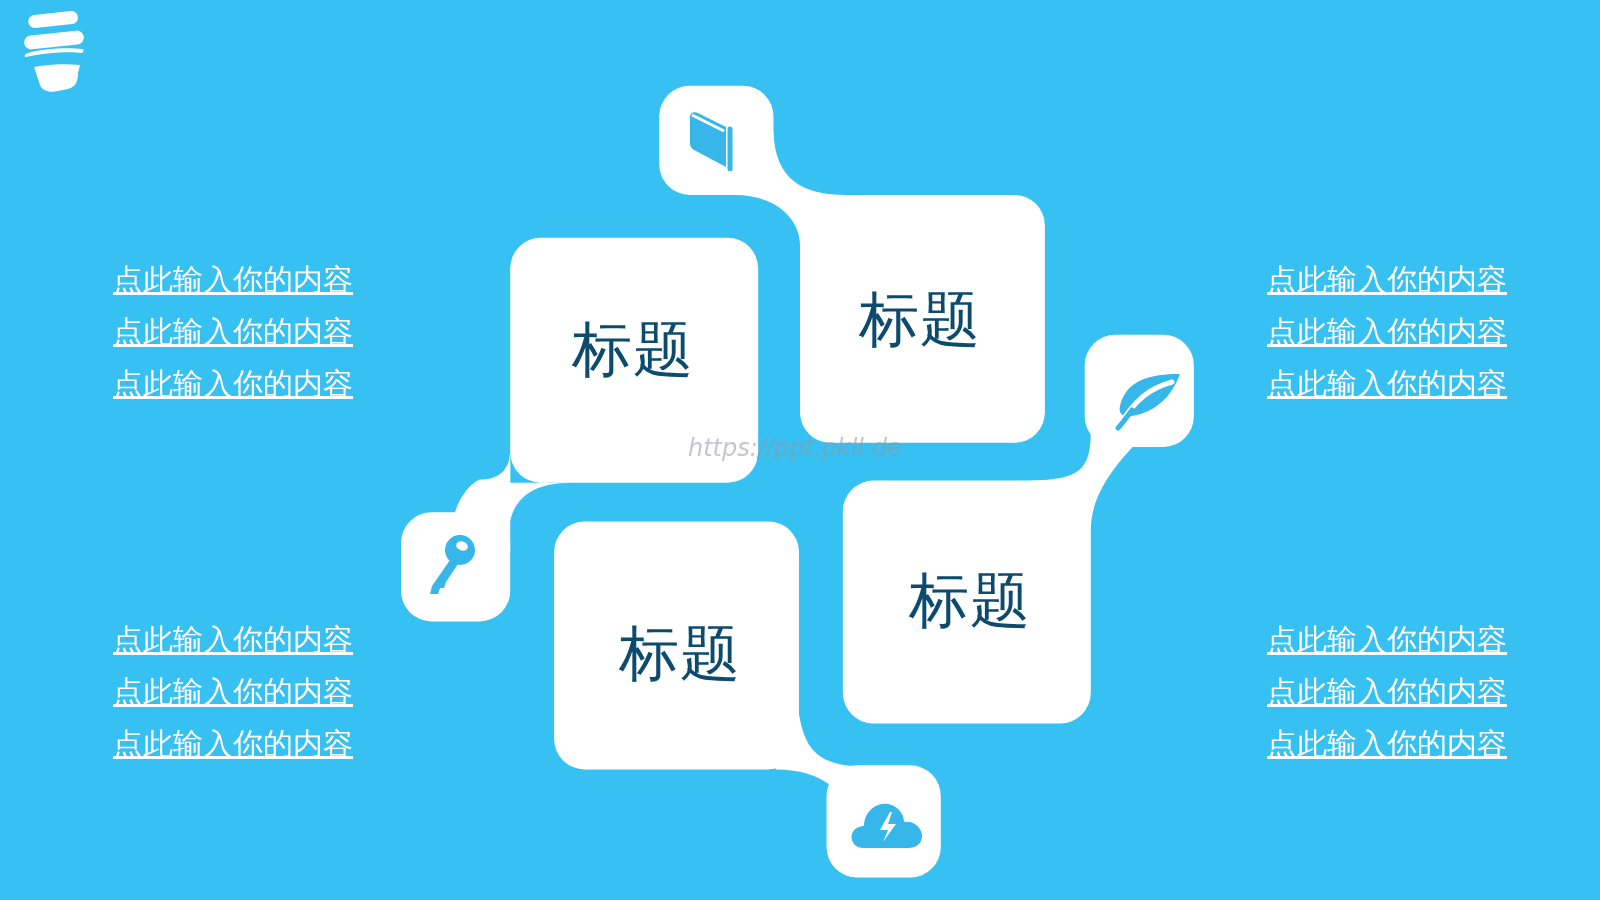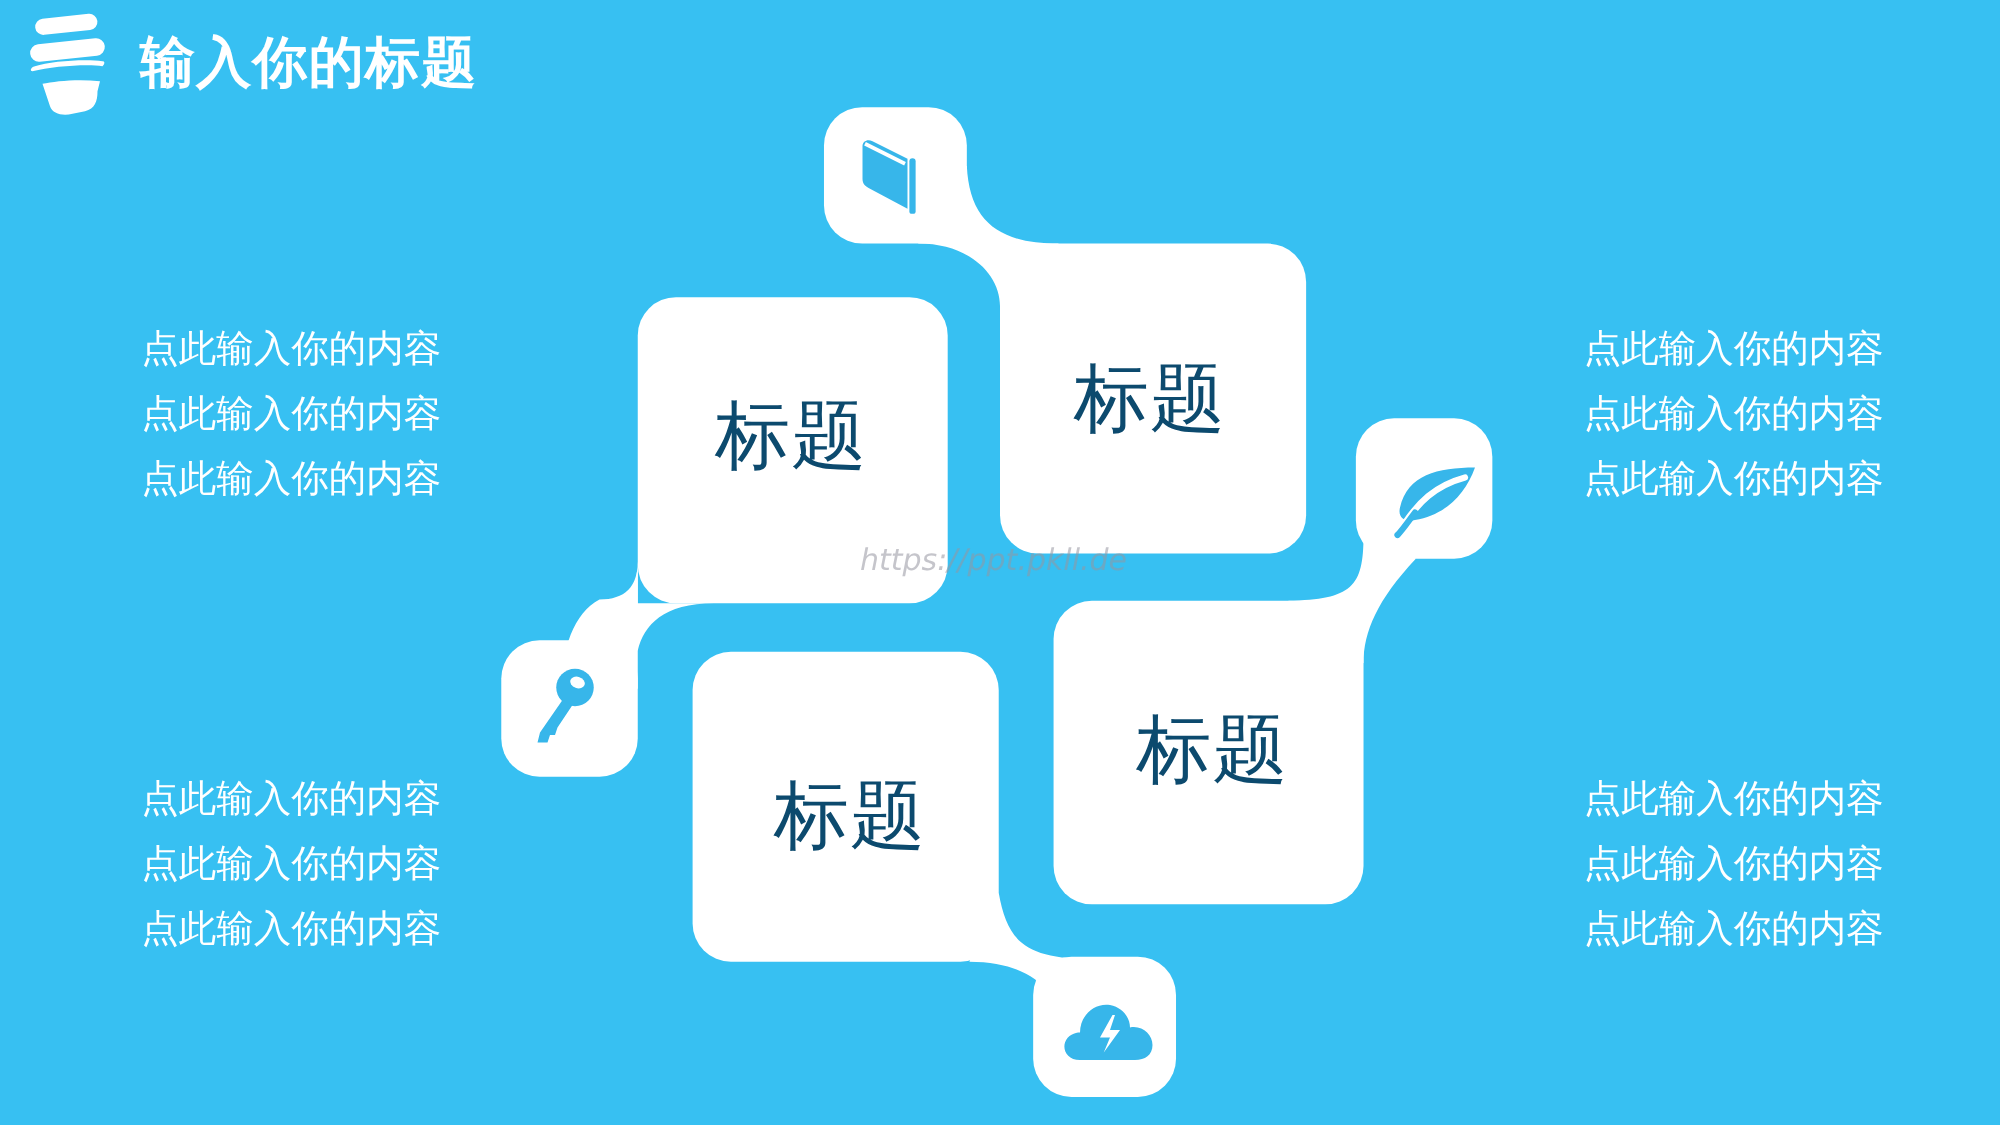--- a/index.html
+++ b/index.html
@@ -12,21 +12,21 @@
     .stage { position: absolute; left: 0; top: 0; width: 1600px; height: 900px; }
     .stage svg.shapes { position: absolute; left: 0; top: 0; width: 1600px; height: 900px; }
 
     .header { position: absolute; left: 22px; top: 8px; height: 86px; display: flex; align-items: center; }
     .logo { width: 66px; height: 84px; margin-right: 24px; }
     .page-title {
       color: #ffffff; font-weight: bold; font-size: 44px; letter-spacing: 1px;
       line-height: 1;
     }
 
-    .text-block { position: absolute; color: #ffffff; font-size: 30px; line-height: 52px; white-space: nowrap; }
+    .text-block { position: absolute; color: #ffffff; font-size: 30px; line-height: 52px; white-space: nowrap; text-decoration: underline; }
     .text-block div { height: 52px; }
     .tb-tl { left: 113px; top: 254px; }
     .tb-bl { left: 113px; top: 614px; }
     .tb-tr { left: 1267px; top: 254px; }
     .tb-br { left: 1267px; top: 614px; }
 
     .card-title {
       position: absolute; color: #0c4a6e; font-weight: normal; font-size: 60px;
       line-height: 1; letter-spacing: 1px; white-space: nowrap;
       transform: translate(-50%, -50%);
@@ -80,21 +80,20 @@
   </svg>
 
   <div class="header">
     <svg class="logo" viewBox="0 0 66 84">
       <g fill="#ffffff">
         <rect x="6" y="4" width="50" height="13" rx="6.5" transform="rotate(-6 31 10)"></rect>
         <rect x="2" y="24" width="60" height="14" rx="7" transform="rotate(-6 32 31)"></rect>
         <path d="M4 48 C20 44 48 42 60 44 L58 56 C40 54 22 56 12 58 L18 76 C20 82 28 84 36 82 L46 80 C54 78 56 72 56 64 L58 56 L60 44 C62 42 62 40 60 40 C46 38 18 40 6 44 C2 45 2 48 4 48 Z"></path>
       </g>
     </svg>
-    <div class="page-title">输入你的标题</div>
   </div>
 
   <div class="text-block tb-tl">
     <div>点此输入你的内容</div>
     <div>点此输入你的内容</div>
     <div>点此输入你的内容</div>
   </div>
   <div class="text-block tb-bl">
     <div>点此输入你的内容</div>
     <div>点此输入你的内容</div>

